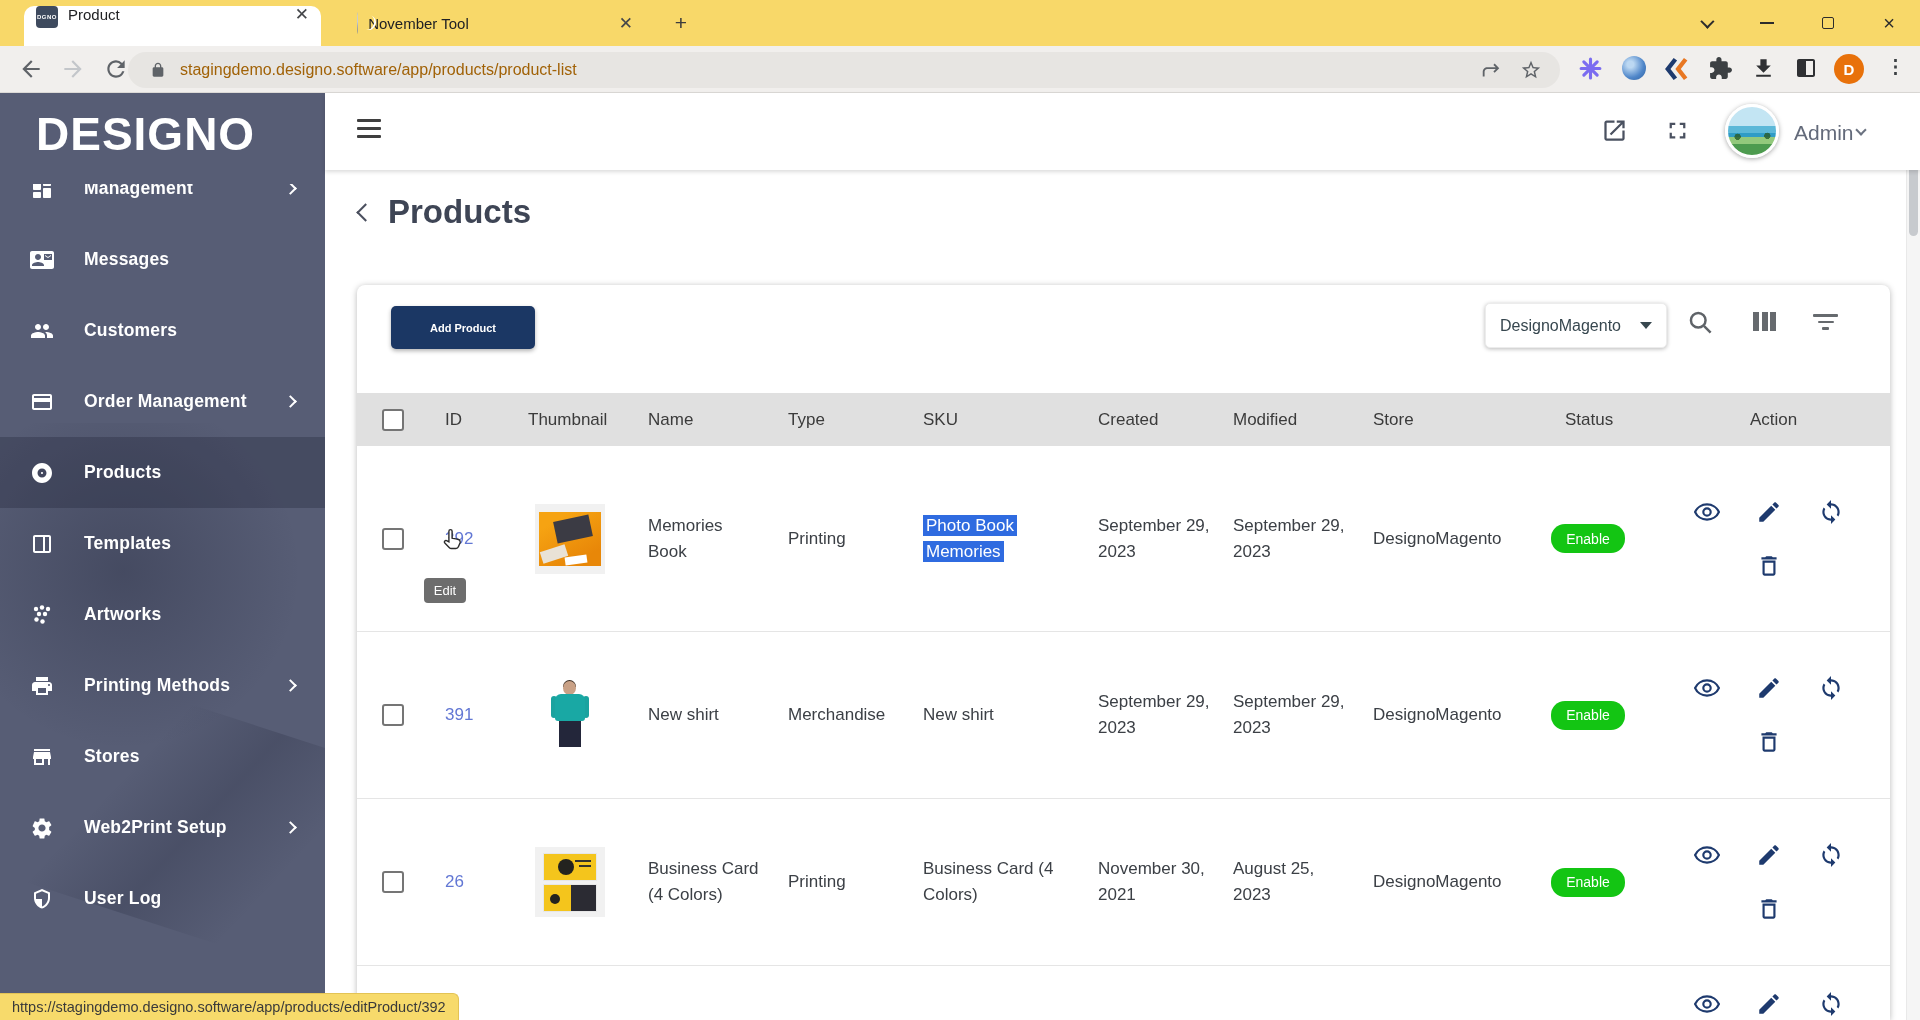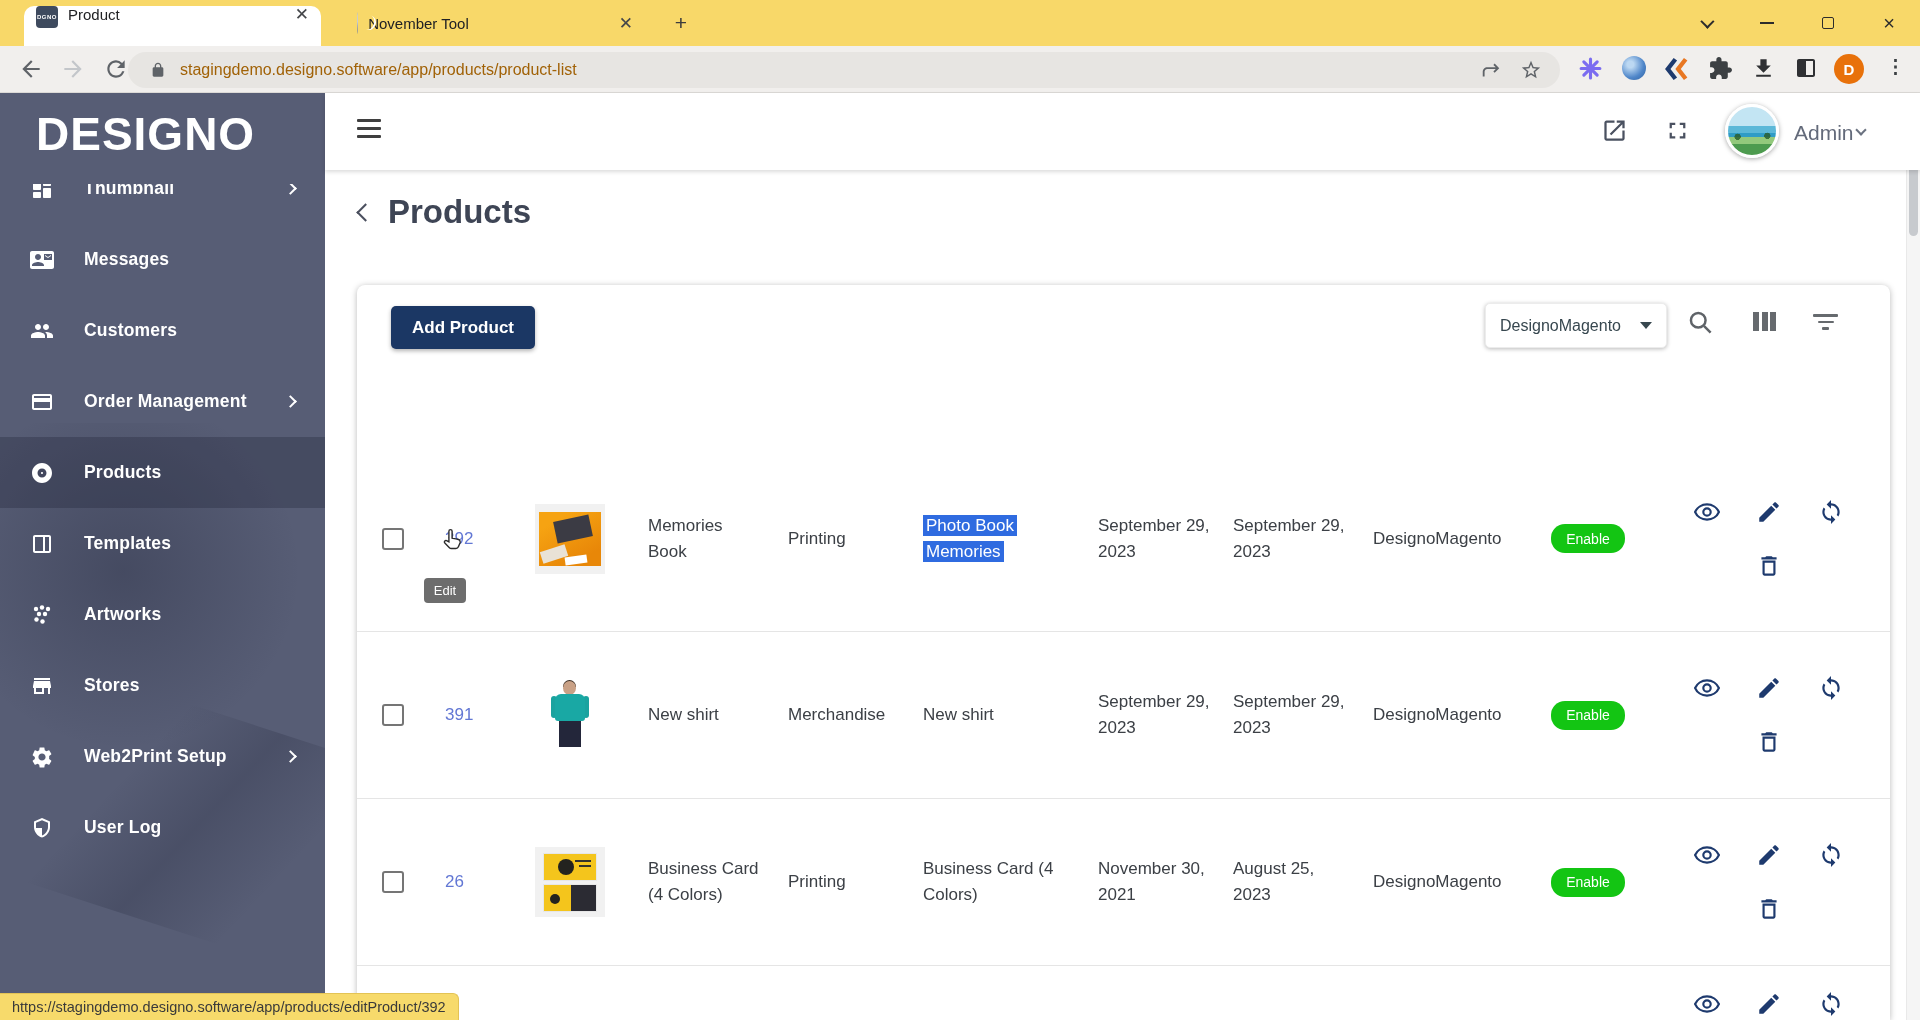--- a/index.html
+++ b/index.html
@@ -88,21 +88,21 @@
 
   .page-title-row { position:absolute; left:0; top:100px; display:flex; align-items:center; z-index:1; }
   .back-chev { margin-left:34px; width:13px; height:13px; border-left:2.6px solid #4a4f5e;
     border-bottom:2.6px solid #4a4f5e; transform:rotate(45deg); cursor:pointer; }
   .page-title { margin-left:16px; font-size:33px; font-weight:bold; color:#3e4555; }
 
   
   .card { position:absolute; left:32px; top:192px; width:1533px; height:735px; background:#fff;
     border-radius:8px 8px 0 0; box-shadow:0 1px 6px rgba(0,0,0,.28); overflow:hidden; z-index:2; }
   .btn-add { position:absolute; left:34px; top:21px; width:144px; height:43px; background:#1b3764;
-    color:#fff; font-size:17px; font-weight:600; border:none; border-radius:5px; cursor:pointer;
+    color:#fff; font-size:11px; font-weight:600; border:none; border-radius:5px; cursor:pointer;
     box-shadow:0 2px 4px rgba(0,0,0,.3); }
   .store-select { position:absolute; left:1128px; top:18px; width:182px; height:45px; background:#fff;
     border:1px solid #ececec; border-radius:5px; box-shadow:0 1px 4px rgba(0,0,0,.28);
     display:flex; align-items:center; padding:0 14px; cursor:pointer; }
   .store-select-label { font-size:16px; color:#37474f; }
   .select-caret { margin-left:auto; width:0; height:0; border-left:6px solid transparent;
     border-right:6px solid transparent; border-top:7px solid #37474f; }
   .tool-ic { position:absolute; top:24px; cursor:pointer; }
   .ic-search { left:1330px; }
   .ic-columns { left:1396px; top:27px; display:flex; gap:2.5px; }
@@ -251,21 +251,21 @@
   <div class="sidebar">
     <div class="logo">DESIGNO</div>
     <div class="nav">
 
       <div class="nav-item">
         <span class="nav-icon">
             <svg viewBox="0 0 24 24">
               <path d="M4 13h6c.55 0 1-.45 1-1V4c0-.55-.45-1-1-1H4c-.55 0-1 .45-1 1v8c0 .55.45 1 1 1zm0 8h6c.55 0 1-.45 1-1v-4c0-.55-.45-1-1-1H4c-.55 0-1 .45-1 1v4c0 .55.45 1 1 1zm10 0h6c.55 0 1-.45 1-1v-8c0-.55-.45-1-1-1h-6c-.55 0-1 .45-1 1v8c0 .55.45 1 1 1zM13 4v4c0 .55.45 1 1 1h6c.55 0 1-.45 1-1V4c0-.55-.45-1-1-1h-6c-.55 0-1 .45-1 1z"></path>
             </svg>
           </span>
-        <span class="nav-label">Thumbnail</span>
+        <span class="nav-label">Management</span>
         <i class="nav-chev"></i>
       </div>
 
       <div class="nav-item">
         <span class="nav-icon">
             <svg viewBox="0 0 24 24">
               <path d="M21 8V7l-3 2-3-2v1l3 2 3-2zm1-5H2C.9 3 0 3.9 0 5v14c0 1.1.9 2 2 2h20c1.1 0 2-.9 2-2V5c0-1.1-.9-2-2-2zM8 6c1.66 0 3 1.34 3 3s-1.34 3-3 3-3-1.34-3-3 1.34-3 3-3zm6 12H2v-1c0-2 4-3.1 6-3.1s6 1.1 6 3.1v1zm8-6h-8V6h8v6z"></path>
             </svg>
           </span>
         <span class="nav-label">Messages</span>
@@ -317,20 +317,29 @@
               <circle cx="9" cy="11" r="2.2"></circle>
               <circle cx="15" cy="11" r="2.2"></circle>
               <circle cx="6.5" cy="16.5" r="2.2"></circle>
               <circle cx="12.5" cy="18.5" r="2.2"></circle>
             </svg>
           </span>
         <span class="nav-label">Artworks</span>
       </div>
 
 
+      <div class="nav-item">
+        <span class="nav-icon">
+            <svg viewBox="0 0 24 24">
+              <path d="M19 8H5c-1.66 0-3 1.34-3 3v6h4v4h12v-4h4v-6c0-1.66-1.34-3-3-3zm-3 11H8v-5h8v5zm3-7c-.55 0-1-.45-1-1s.45-1 1-1 1 .45 1 1-.45 1-1 1zm-1-9H6v4h12V3z"></path>
+            </svg>
+          </span>
+        <span class="nav-label">Printing Methods</span>
+        <i class="nav-chev"></i>
+      </div>
 
       <div class="nav-item">
         <span class="nav-icon">
             <svg viewBox="0 0 24 24">
               <path d="M20 4H4v2h16V4zm1 10v-2l-1-5H4l-1 5v2h1v6h10v-6h4v6h2v-6h1zm-9 4H6v-4h6v4z"></path>
             </svg>
           </span>
         <span class="nav-label">Stores</span>
       </div>
 
@@ -396,20 +405,35 @@
           <i></i>
           <i></i>
           <i></i>
         </div>
       <div class="tool-ic ic-filter">
         <i style="width:25px"></i>
           <i style="width:16px"></i>
           <i style="width:7px"></i>
         </div>
 
+      <div class="thead tgrid">
+        <div>
+            <div class="checkbox"></div>
+          </div>
+        <div class="th th-id">ID</div>
+        <div class="th">Thumbnail</div>
+        <div class="th">Name</div>
+        <div class="th">Type</div>
+        <div class="th">SKU</div>
+        <div class="th">Created</div>
+        <div class="th">Modified</div>
+        <div class="th">Store</div>
+        <div class="th th-status">Status</div>
+        <div class="th th-action">Action</div>
+      </div>
 
       <div class="tbody">
 
         <div class="trow tgrid" style="height:186px">
           <div>
               <div class="checkbox"></div>
             </div>
           <div class="id-link">392</div>
           <div class="thumb-wrap">
             <div class="ph-frame">

